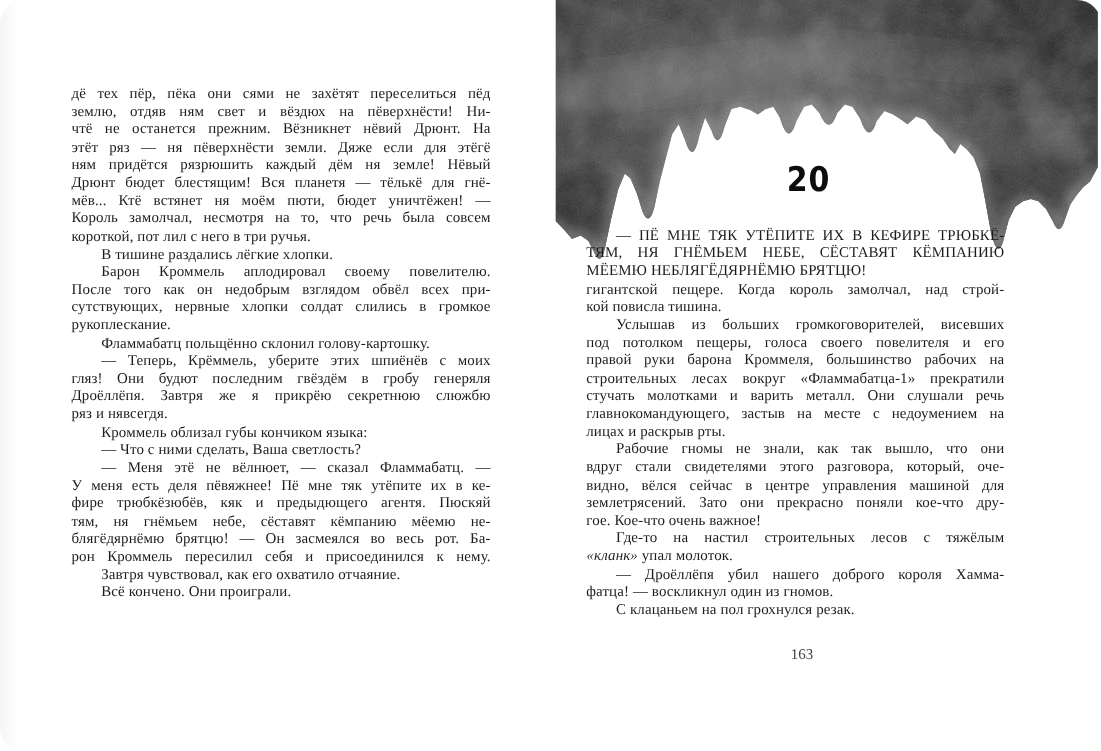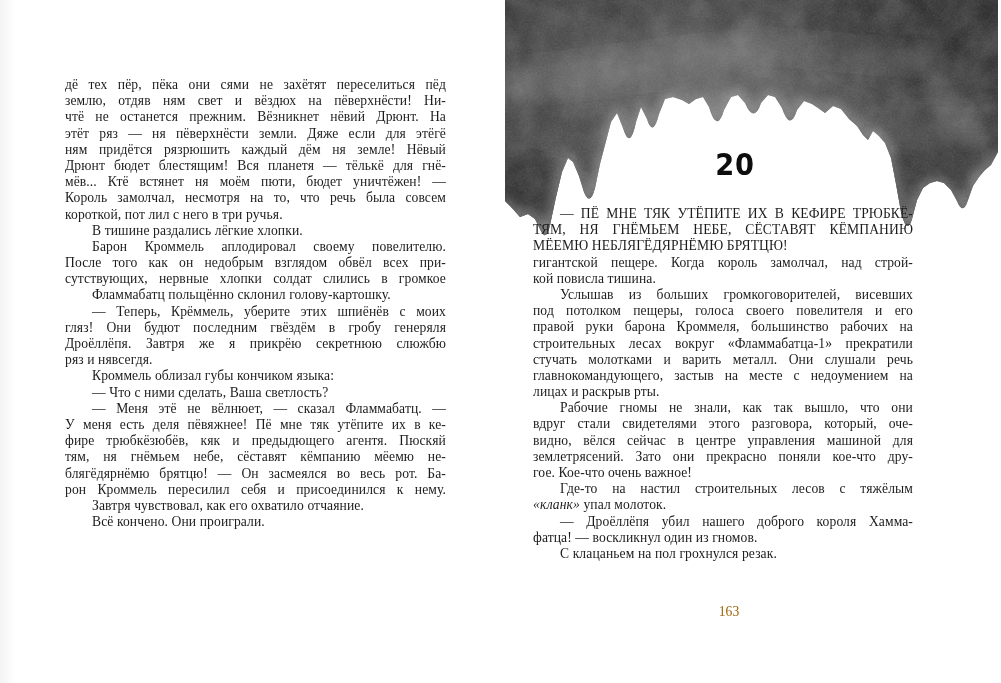--- a/index.html
+++ b/index.html
@@ -1,20 +1,21 @@
 <!DOCTYPE html>
 <html><head>
 <meta charset="utf-8">
 <style>
   html,body { margin:0; padding:0; background:#ffffff; }
   .screen {
     position:relative; width:1001px; height:683px;
     background:#ffffff; overflow:hidden;
     font-family:"Liberation Serif","DejaVu Serif",serif;
     color:#1c1c1c;
+    border-radius:22px;
   }
   .page-edge {
     position:absolute; left:0; top:0; width:16px; height:683px;
     background:linear-gradient(90deg,#f4f4f4 0%,#ffffff 100%);
   }
   .textblock { position:absolute; font-size:13.6px; line-height:16.18px; }
   .textblock-left  { left:65px;  top:77px;  width:381px; }
   .textblock-right { left:533px; top:206px; width:380px; }
   .line { white-space:normal; letter-spacing:0.1px; }
   .line.j   { text-align:justify; text-align-last:justify; }
@@ -22,22 +23,22 @@
   .line i   { font-style:italic; }
   .illustration { position:absolute; left:505px; top:0; width:494px; height:250px; }
   .illustration svg { display:block; filter:blur(0.4px); }
   .chapter {
     position:absolute; left:533px; top:146px; width:404px;
     text-align:center; font-family:"DejaVu Sans","Liberation Sans",sans-serif;
     font-weight:bold; font-size:31px; color:#0d0d0d;
     transform:scaleX(0.88); letter-spacing:1px;
   }
   .pagenum {
-    position:absolute; left:533px; top:604px; width:392px;
-    text-align:center; font-size:13.6px; color:#a16207;
+    position:absolute; left:533px; top:587px; width:392px;
+    text-align:center; font-size:13.6px; color:#404040;
   }
 </style>
 </head>
 <body>
 
 <div class="screen">
   <div class="page-edge"></div>
 
   <div class="textblock textblock-left">
 
@@ -47,20 +48,21 @@
       <div class="line j">этёт ряз — ня пёверхнёсти земли. Дяже если для этёгё</div>
       <div class="line j">ням придётся рязрюшить каждый дём ня земле! Нёвый</div>
       <div class="line j">Дрюнт бюдет блестящим! Вся планетя — тёлькё для гнё-</div>
       <div class="line j">мёв... Ктё встянет ня моём пюти, бюдет уничтёжен! —</div>
       <div class="line j">Король замолчал, несмотря на то, что речь была совсем</div>
       <div class="line">короткой, пот лил с него в три ручья.</div>
       <div class="line ind">В тишине раздались лёгкие хлопки.</div>
       <div class="line ind j">Барон Кроммель аплодировал своему повелителю.</div>
       <div class="line j">После того как он недобрым взглядом обвёл всех при-</div>
       <div class="line j">сутствующих, нервные хлопки солдат слились в громкое</div>
+      <div class="line">рукоплескание.</div>
       <div class="line ind">Фламмабатц польщённо склонил голову-картошку.</div>
       <div class="line ind j">— Теперь, Крёммель, уберите этих шпиёнёв с моих</div>
       <div class="line j">гляз! Они будют последним гвёздём в гробу генеряля</div>
       <div class="line j">Дроёллёпя. Завтря же я прикрёю секретнюю слюжбю</div>
       <div class="line">ряз и нявсегдя.</div>
       <div class="line ind">Кроммель облизал губы кончиком языка:</div>
       <div class="line ind">— Что с ними сделать, Ваша светлость?</div>
       <div class="line ind j">— Меня этё не вёлнюет, — сказал Фламмабатц. —</div>
       <div class="line j">У меня есть деля пёвяжнее! Пё мне тяк утёпите их в ке-</div>
       <div class="line j">фире трюбкёзюбёв, кяк и предыдющего агентя. Пюскяй</div>

